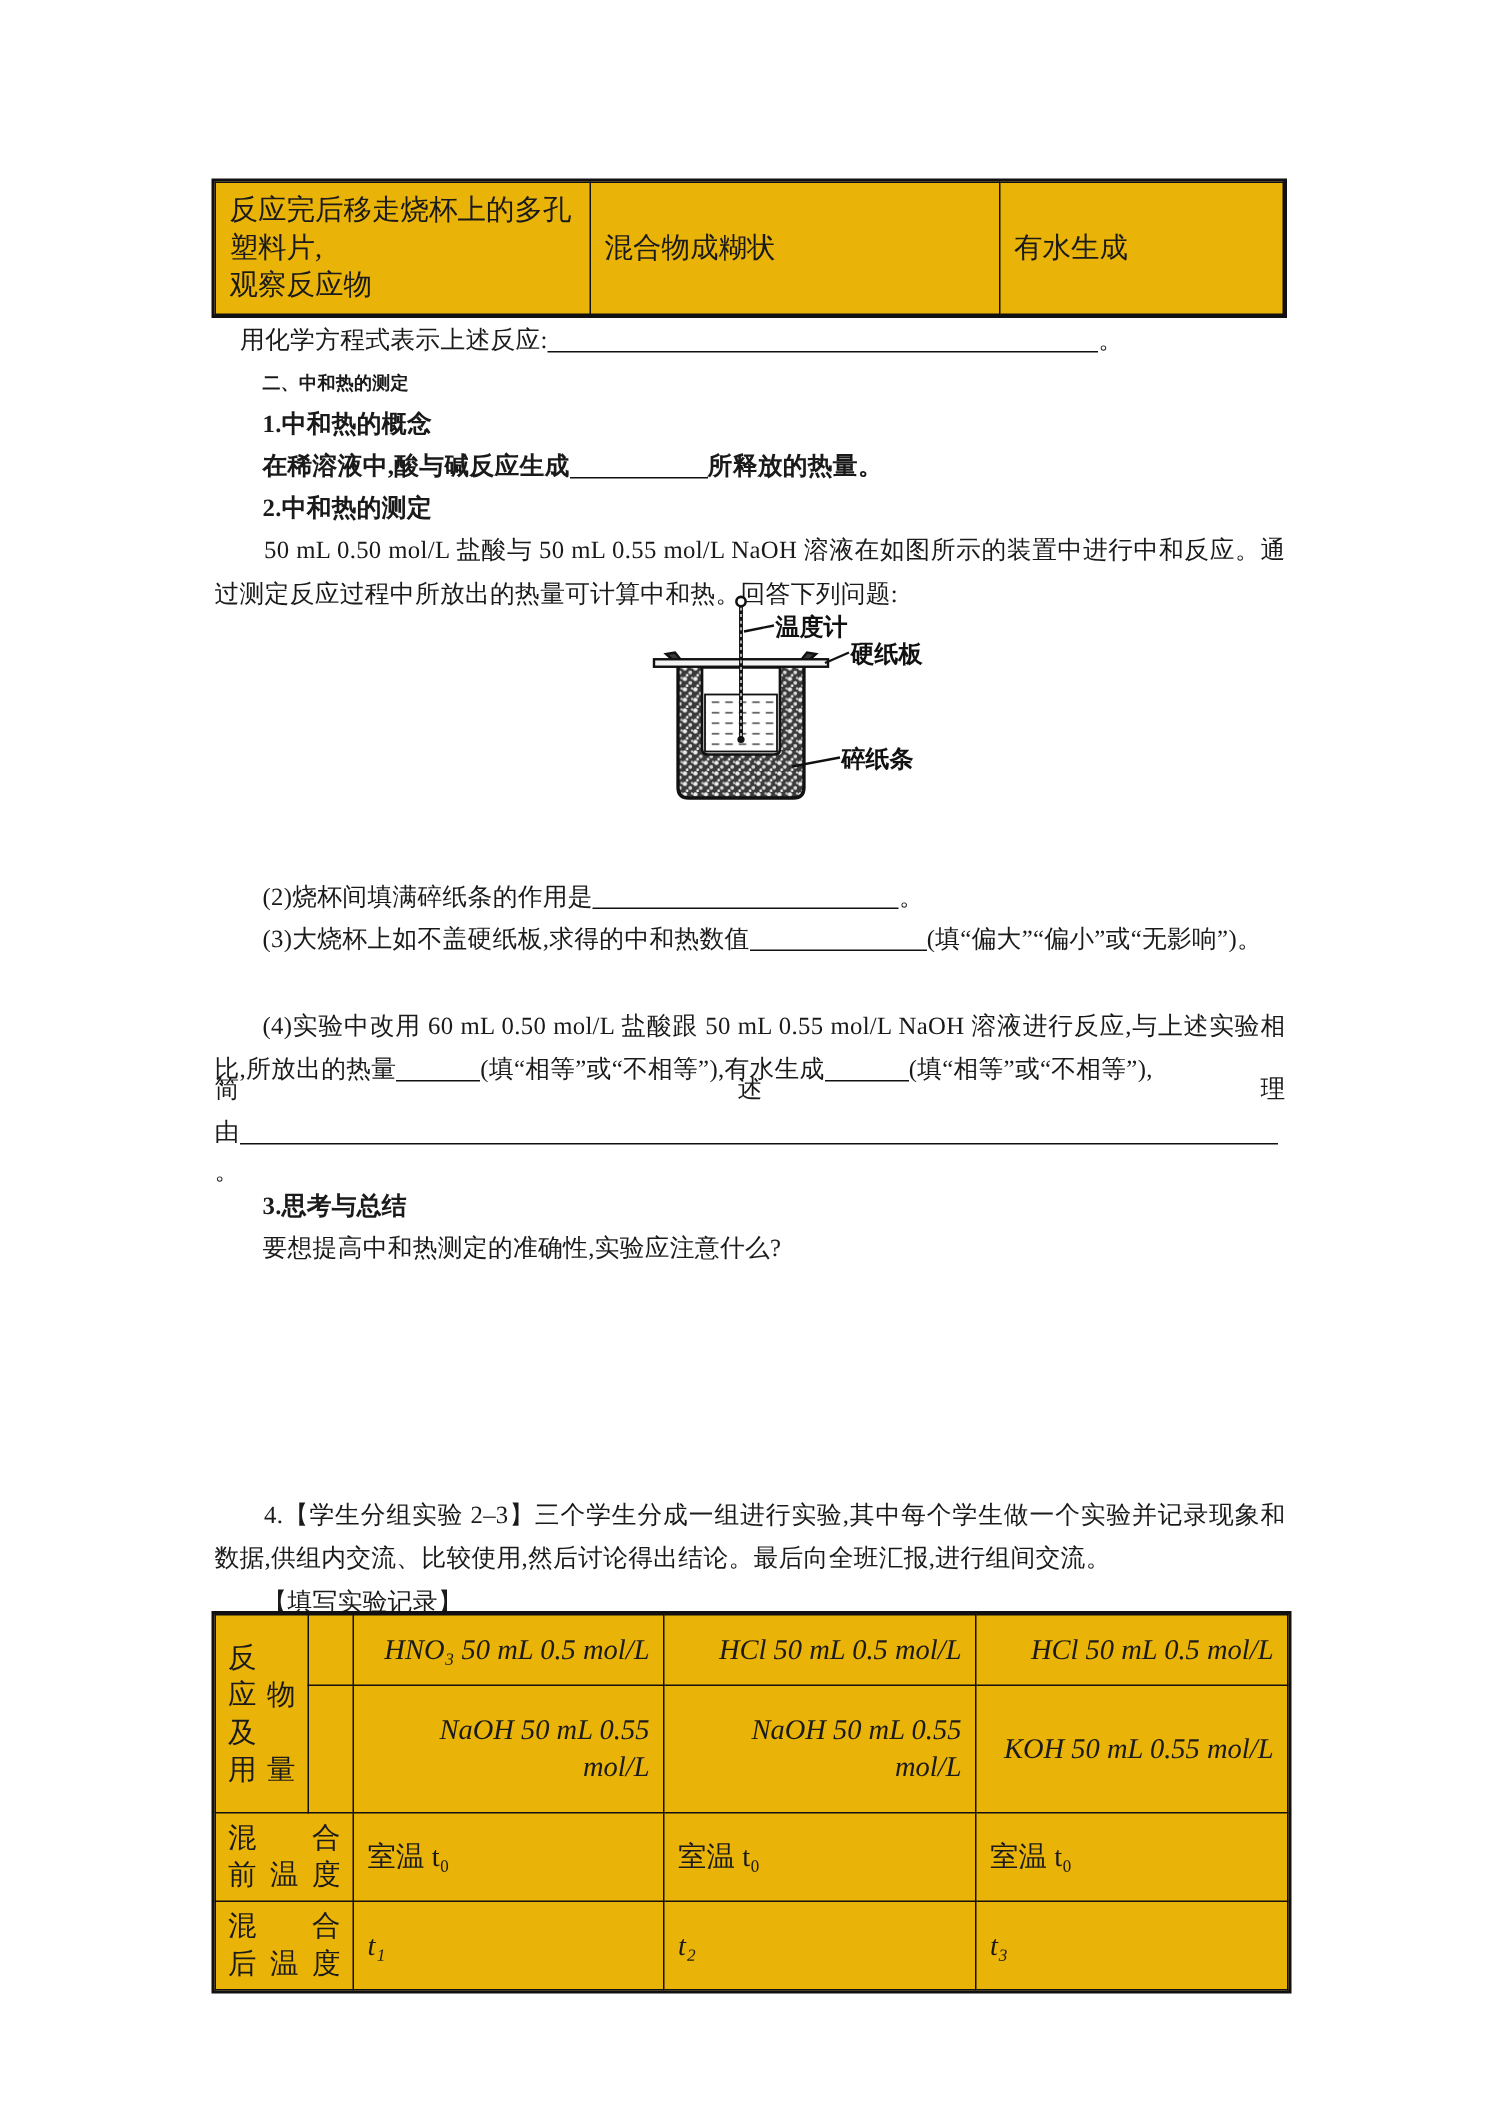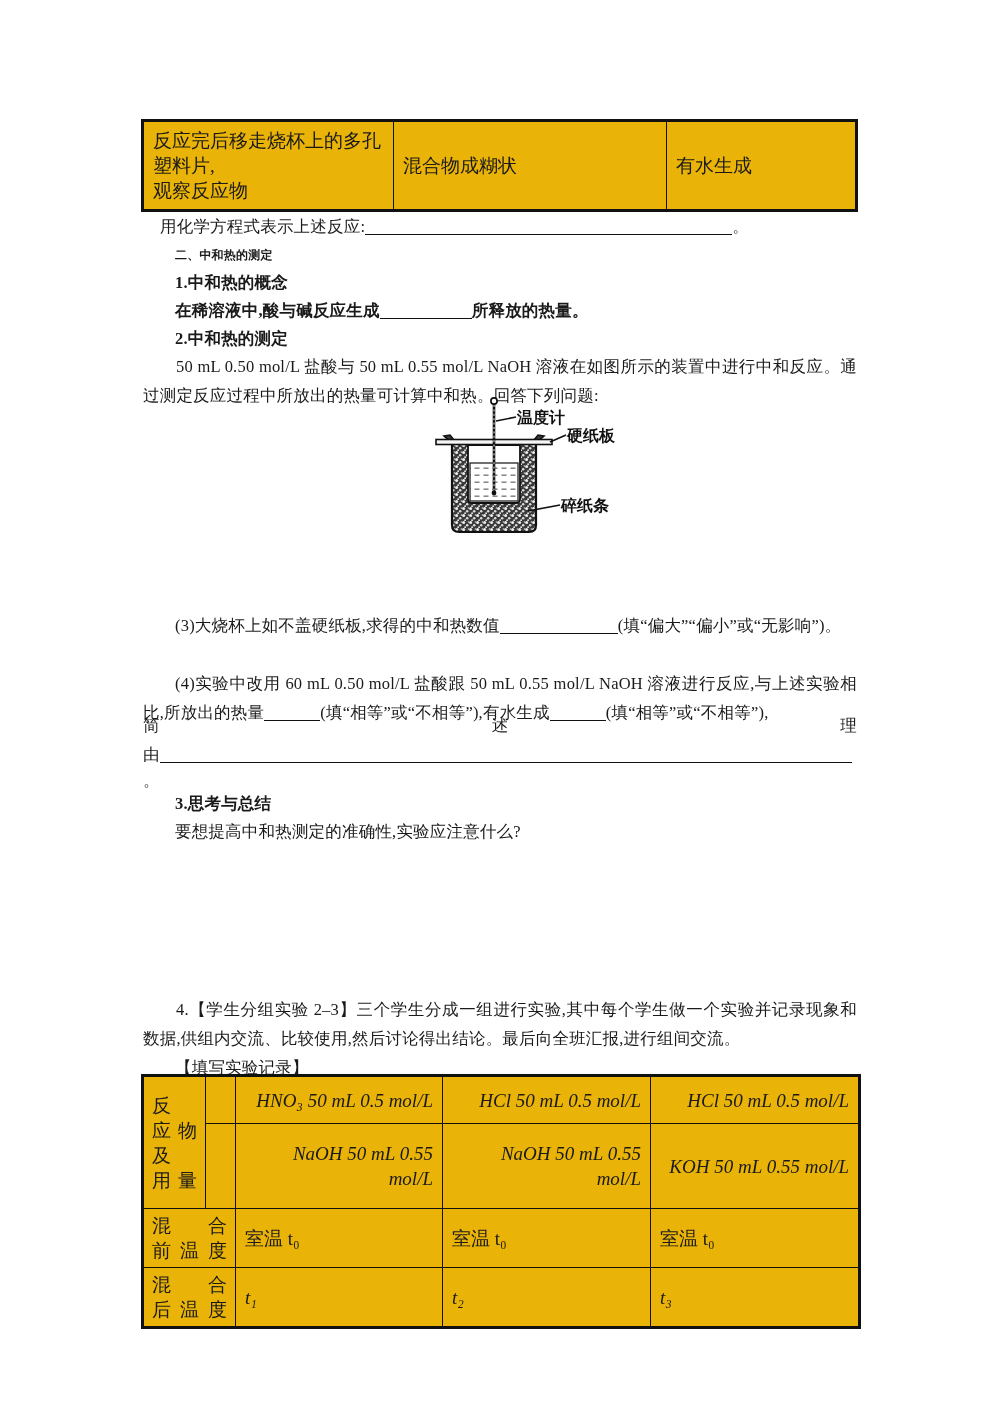--- a/index.html
+++ b/index.html
@@ -177,20 +177,23 @@
       <line x1="130" y1="47" x2="146" y2="40" stroke="#111" stroke-width="1.6"></line>
       <line x1="108" y1="116" x2="140" y2="110" stroke="#111" stroke-width="1.6"></line>
     </svg>
 
     <span class="fig-label" style="left:97px; top:13px;">温度计</span>
     <span class="fig-label" style="left:147px; top:31px;">硬纸板</span>
     <span class="fig-label" style="left:141px; top:101px;">碎纸条</span>
   </div>
 
 
+  <div class="body-text" style="left:175px; top:583px;">
+    <span>(2)</span><span>烧杯间填满碎纸条的作用是</span><span class="blank" style="width:204px;"></span><span>。</span>
+  </div>
 
   <div class="body-text" style="left:143px; top:611px; width:714px; text-align:justify;">
     <span style="display:inline-block; width:32px;"></span><span>(3)</span><span>大烧杯上如不盖硬纸板,求得的中和热数值</span><span class="blank" style="width:118px;"></span><span>(填“偏大”“偏小”或“无影响”)。</span>
   </div>
 
   <div class="body-text" style="left:143px; top:669px; width:714px; text-align:justify;">
     <span style="display:inline-block; width:32px;"></span><span>(4)</span><span>实验中改用 60 mL 0.50 mol/L 盐酸跟 50 mL 0.55 mol/L NaOH 溶液进行反应,与上述实验相比,所放出的热量</span><span class="blank" style="width:56px;"></span><span>(填“相等”或“不相等”),有水生成</span><span class="blank" style="width:56px;"></span><span>(填“相等”或“不相等”),</span>
   </div>
 
   <div class="body-text" style="left:143px; top:711px; width:714px;">

